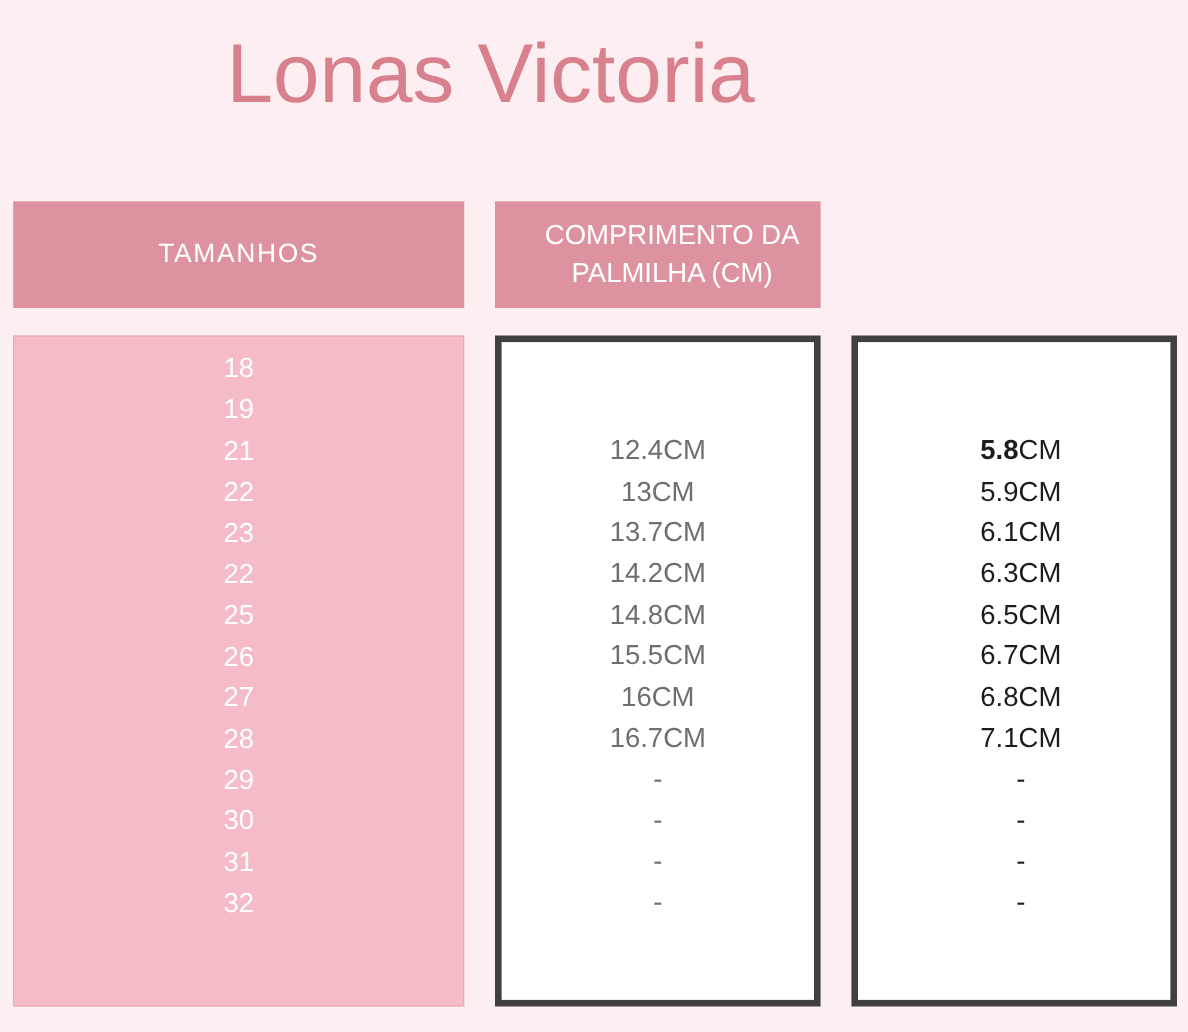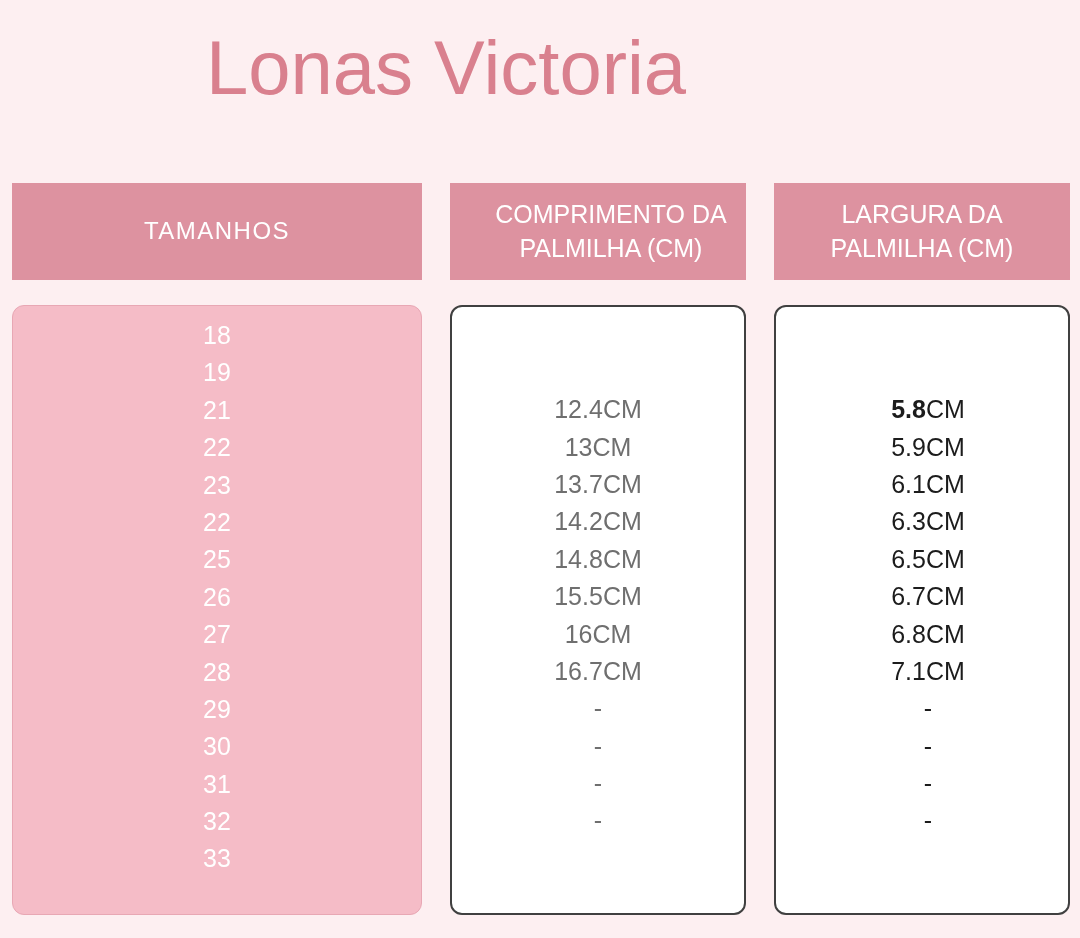--- a/index.html
+++ b/index.html
@@ -71,33 +71,32 @@
     gap: 28px;
     margin-top: 25px;
     height: 610px;
   }
   .bcell {
     box-sizing: border-box;
     display: flex;
     flex-direction: column;
     align-items: center;
     padding-top: 11px;
-    border-radius: 12px;
   }
   .bcell.sizes {
     width: 410px;
     background: #f5bcc7;
     border: 1px solid #e8a7b4;
     color: #ffffff;
     font-size: 25px;
   }
   .bcell.values {
     width: 296px;
     background: #ffffff;
-    border: 2px solid #404040;
+    border: 6px solid #404040;
     font-size: 25px;
   }
   .bcell.mid {
     color: #6f6f6f;
   }
   .bcell.right {
     color: #1c1c1c;
     padding-left: 12px;
   }
   .cellline {
@@ -115,41 +114,39 @@
 
 <div class="page">
 
   <div class="title">Lonas Victoria</div>
 
   <div class="table-wrap">
 
     <div class="header-row">
       <div class="hcell sizes">TAMANHOS</div>
       <div class="hcell mid">COMPRIMENTO DA PALMILHA (CM)</div>
-      <div class="hcell right">LARGURA DA PALMILHA (CM)</div>
     </div>
 
     <div class="body-row">
 
       <div class="bcell sizes">
         <div class="cellline">18</div>
         <div class="cellline">19</div>
         <div class="cellline">21</div>
         <div class="cellline">22</div>
         <div class="cellline">23</div>
         <div class="cellline">22</div>
         <div class="cellline">25</div>
         <div class="cellline">26</div>
         <div class="cellline">27</div>
         <div class="cellline">28</div>
         <div class="cellline">29</div>
         <div class="cellline">30</div>
         <div class="cellline">31</div>
         <div class="cellline">32</div>
-        <div class="cellline">33</div>
       </div>
 
       <div class="bcell values mid">
         <div class="cellline"></div>
         <div class="cellline"></div>
         <div class="cellline">12.4CM</div>
         <div class="cellline">13CM</div>
         <div class="cellline">13.7CM</div>
         <div class="cellline">14.2CM</div>
         <div class="cellline">14.8CM</div>

